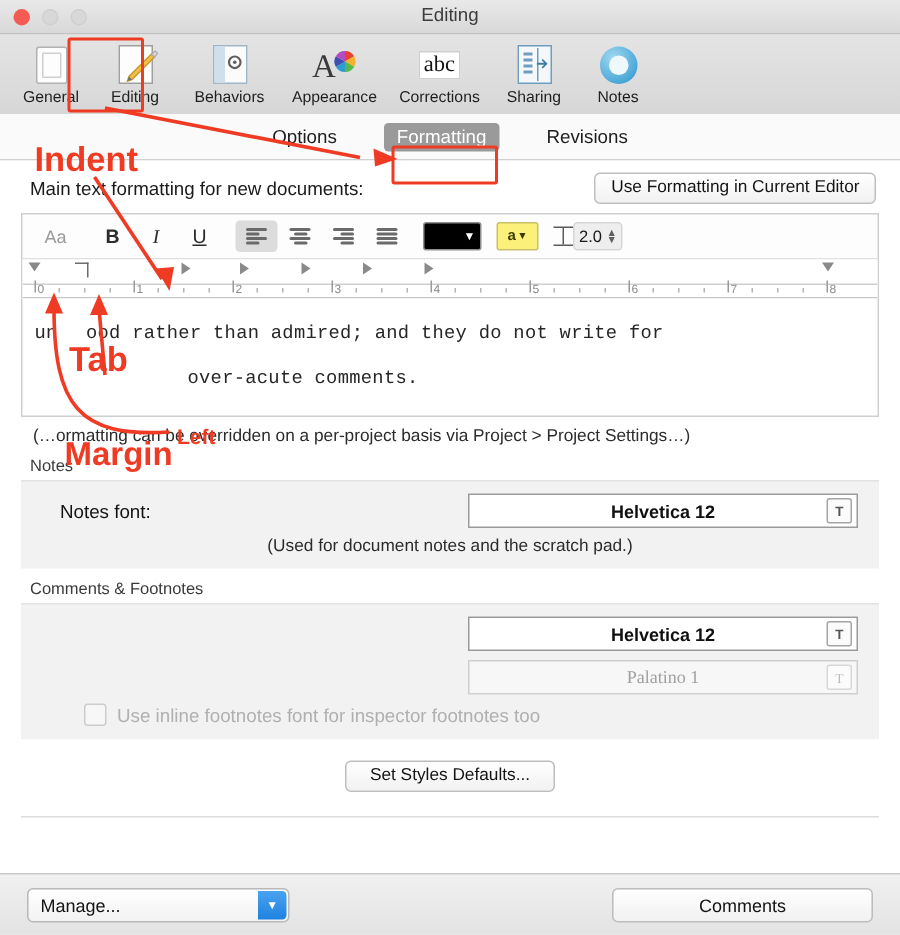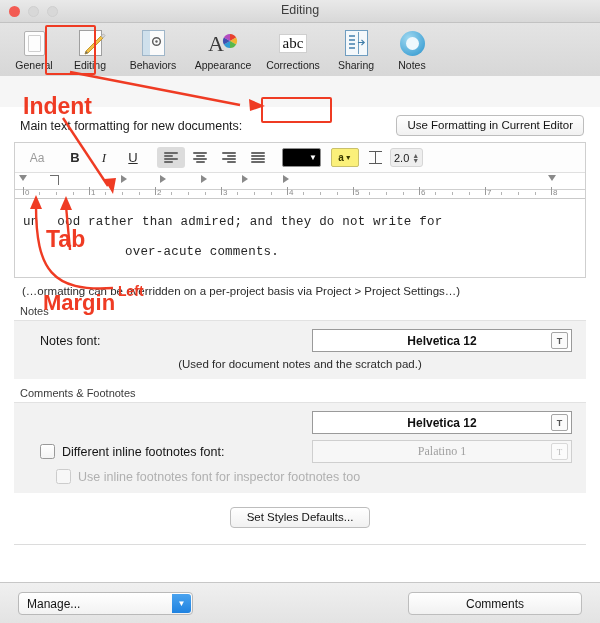--- a/index.html
+++ b/index.html
@@ -224,21 +224,21 @@
     width: 26px; height: 17px;
     background: #fbf07a;
     border: 1px solid #c9c06a;
     border-radius: 2px;
     display:flex; align-items:center; justify-content:center;
     gap:1px;
     font-size:10px; color:#3a3a00; font-weight:bold;
   }
   .hiwell .cv{ font-size:7px; font-weight:normal;}
   .lsp {
-    display:flex; align-items:center; gap:8px;
+    display:flex; align-items:center; gap:0;
   }
   .lsp-ico{ width:13px; height:13px; position:relative;}
   .lsp-ico:before,.lsp-ico:after{content:"";position:absolute;left:0;right:0;height:1.4px;background:#5a5a5a;}
   .lsp-ico:before{top:0;} .lsp-ico:after{bottom:0;}
   .lsp-ico span{position:absolute;left:50%;top:1px;bottom:1px;width:1.4px;background:#5a5a5a;margin-left:-0.7px;}
   .stepper-box{
     display:flex;align-items:center;gap:3px;
     background:#eeeeee;border:1px solid #d6d6d6;border-radius:3px;
     padding:0px 3px; height:17px;
   }
@@ -524,20 +524,25 @@
     <div class="tbitem">
       <div class="tbicon">
         <div class="ico-backup"></div>
       </div>
       <div class="tblabel">Notes</div>
     </div>
   </div>
 
   <div class="pane">
 
+    <div class="tabstrip">
+      <div class="tab">Options</div>
+      <div class="tab selected">Formatting</div>
+      <div class="tab">Revisions</div>
+    </div>
 
     <div class="content">
 
       <div class="row-head">
         <div class="lbl">Main text formatting for new documents:</div>
         <div class="btn">Use Formatting in Current Editor</div>
       </div>
 
       <div class="fmtbox">
         <div class="fmtbar">
@@ -687,24 +692,20 @@
         <div class="group-title">Comments &amp; Footnotes</div>
         <div class="group-body">
           <div class="frow">
             <div class="fontwell">
               <span>Helvetica 12</span>
               <span class="picker">T</span>
             </div>
           </div>
 
           <div class="frow">
-            <div class="cbrow">
-              <span class="cb"></span>
-              <span class="cbtext">Different inline footnotes font:</span>
-            </div>
             <div class="fontwell disabled">
               <span>Palatino 1</span>
               <span class="picker">T</span>
             </div>
           </div>
 
           <div class="frow" style="padding-left:42px;">
             <div class="cbrow">
               <span class="cb dim"></span>
               <span class="cbtext dim">Use inline footnotes font for inspector footnotes too</span>

